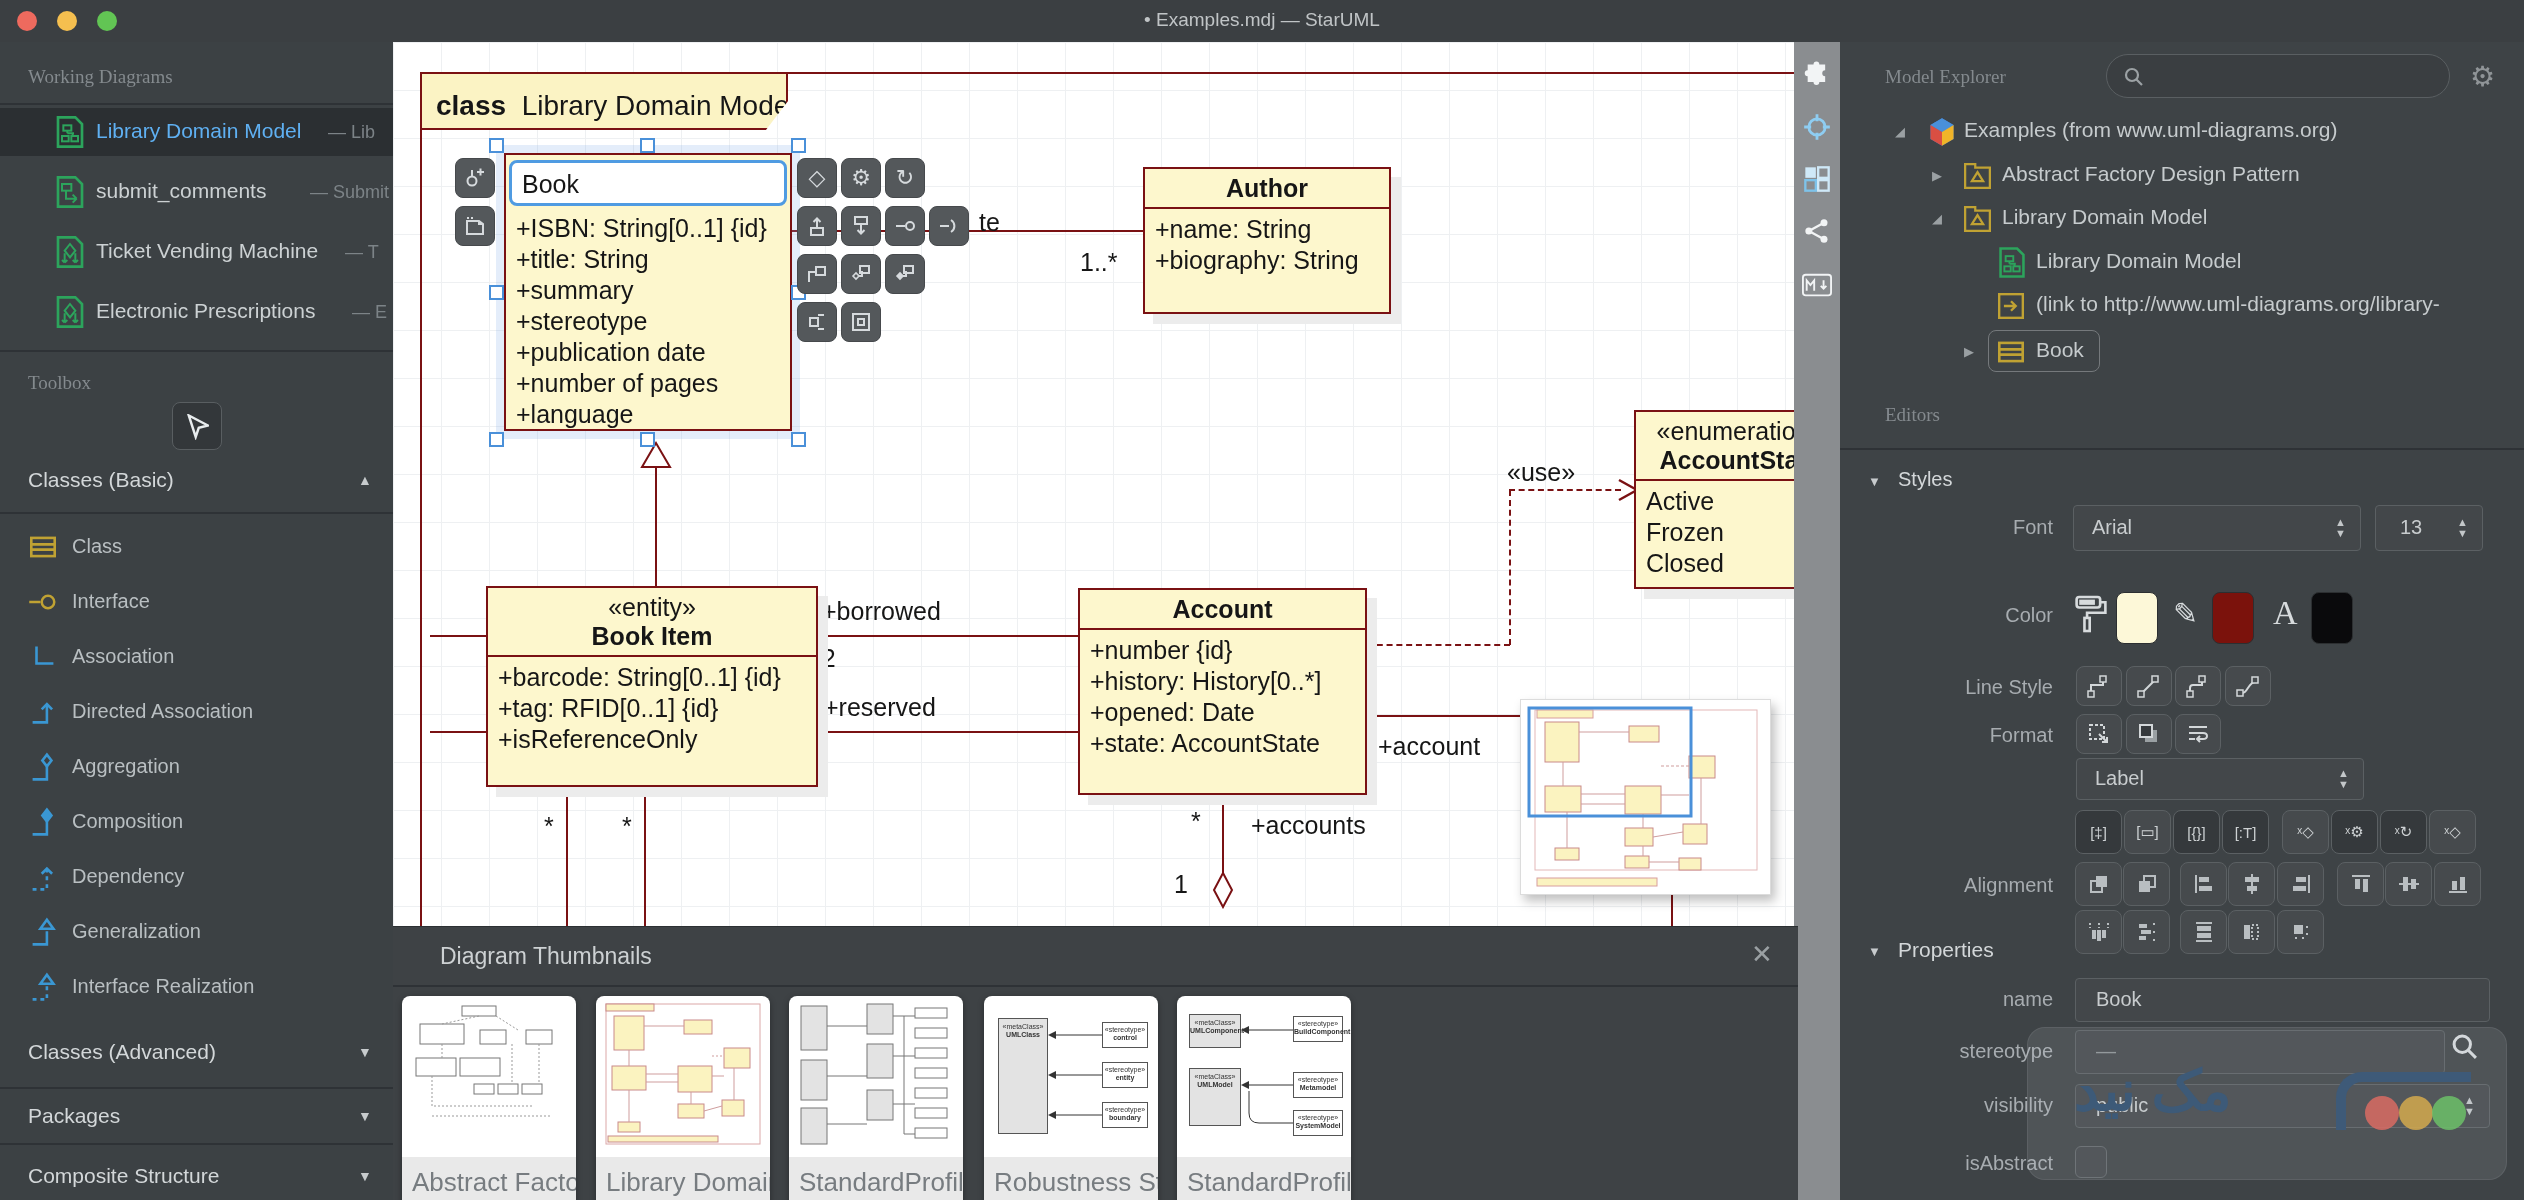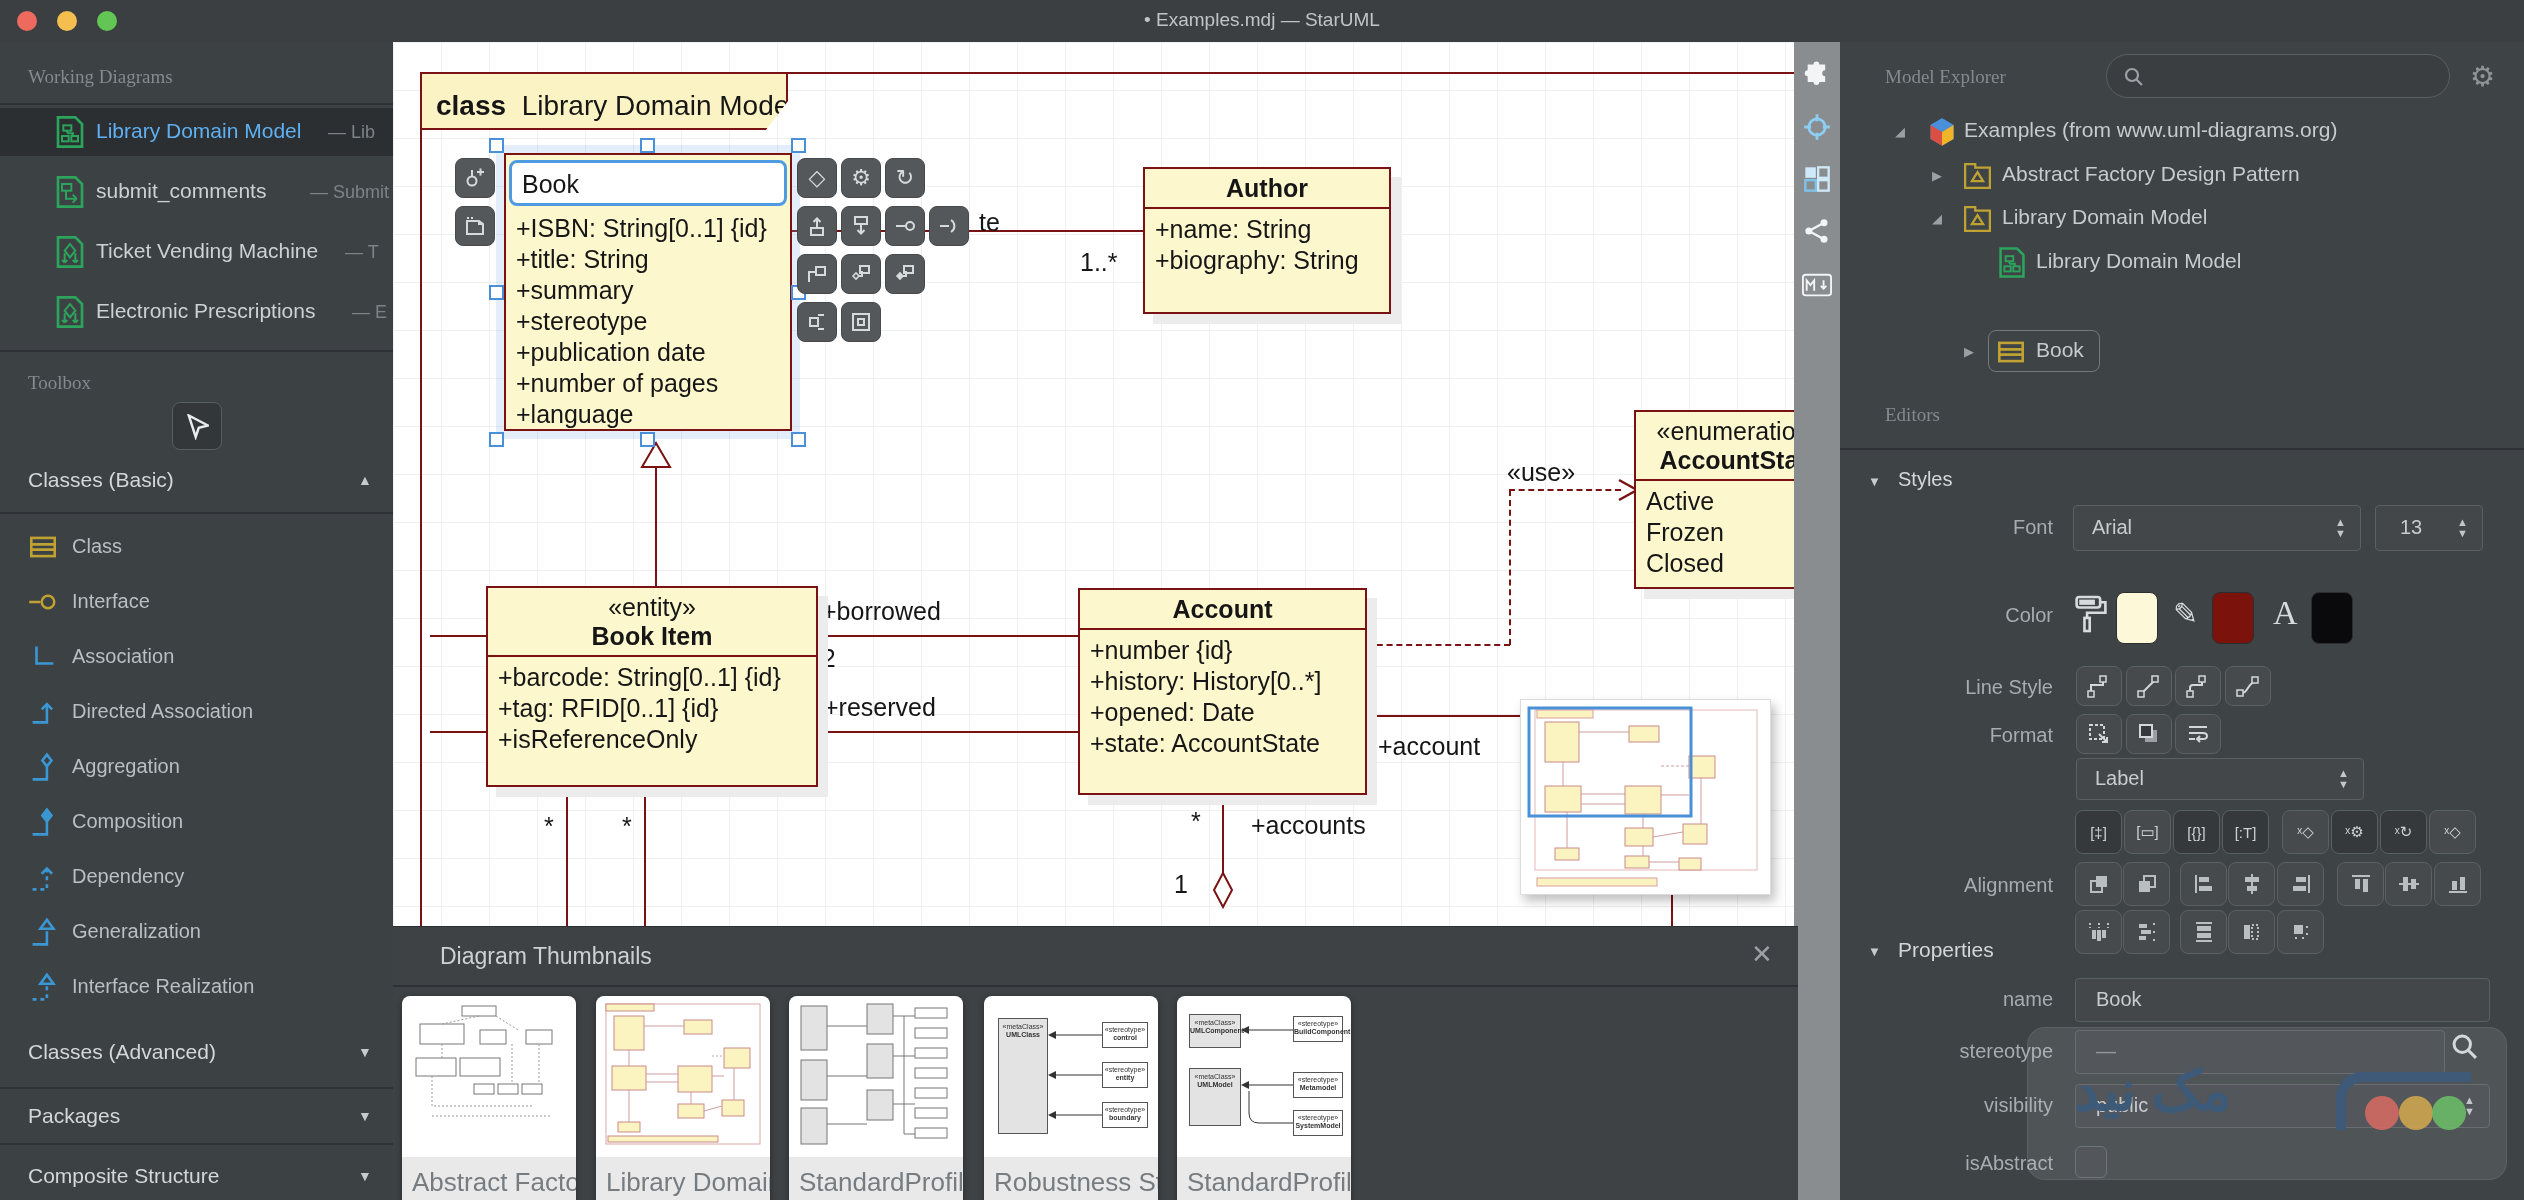--- a/index.html
+++ b/index.html
@@ -511,20 +511,27 @@
     <div class="abs" style="left:0;top:203px;width:684px;height:38px">
       <svg class="abs" style="left:158px;top:2px" width="28" height="31" viewBox="0 0 22 24">
           <path d="M2 1h13l5 5v17H2z" fill="none" stroke="#2ca45c" stroke-width="2"></path>
           <rect x="6" y="7" width="6" height="4" fill="none" stroke="#2ca45c" stroke-width="1.5"></rect>
           <rect x="5" y="15" width="5" height="4" fill="none" stroke="#2ca45c" stroke-width="1.5"></rect>
           <rect x="12" y="15" width="5" height="4" fill="none" stroke="#2ca45c" stroke-width="1.5"></rect>
           <path d="M9 11v2M13 13v2M9 13h5" stroke="#2ca45c" stroke-width="1.5" fill="none"></path>
         </svg>
       <span class="abs tree-label" style="left:196px;top:4px">Library Domain Model</span>
     </div>
+    <div class="abs nowrap" style="left:0;top:246px;width:684px;height:38px">
+      <svg class="abs" style="left:158px;top:5px" width="26" height="26" viewBox="0 0 22 22">
+          <rect x="1" y="1" width="20" height="20" fill="none" stroke="#c0a233" stroke-width="2"></rect>
+          <path d="M5 11h10m-4-4 4 4-4 4" fill="none" stroke="#c0a233" stroke-width="2"></path>
+        </svg>
+      <span class="abs tree-label" style="left:196px;top:4px">(link to http://www.uml-diagrams.org/library-</span>
+    </div>
     <div class="abs" style="left:0;top:292px;width:684px;height:38px">
       <span class="abs expander" style="left:124px;top:10px">▶</span>
       <div class="abs" style="left:148px;top:-4px;width:112px;height:42px;border:1px solid #75797c;border-radius:8px"></div>
       <svg class="abs" style="left:158px;top:7px" width="26" height="22" viewBox="0 0 20 16">
           <rect x="1" y="1" width="18" height="14" fill="none" stroke="#c0a233" stroke-width="2"></rect>
           <path d="M1 6h18M1 10h18" stroke="#c0a233" stroke-width="2"></path>
         </svg>
       <span class="abs tree-label" style="left:196px;top:4px">Book</span>
     </div>
 

